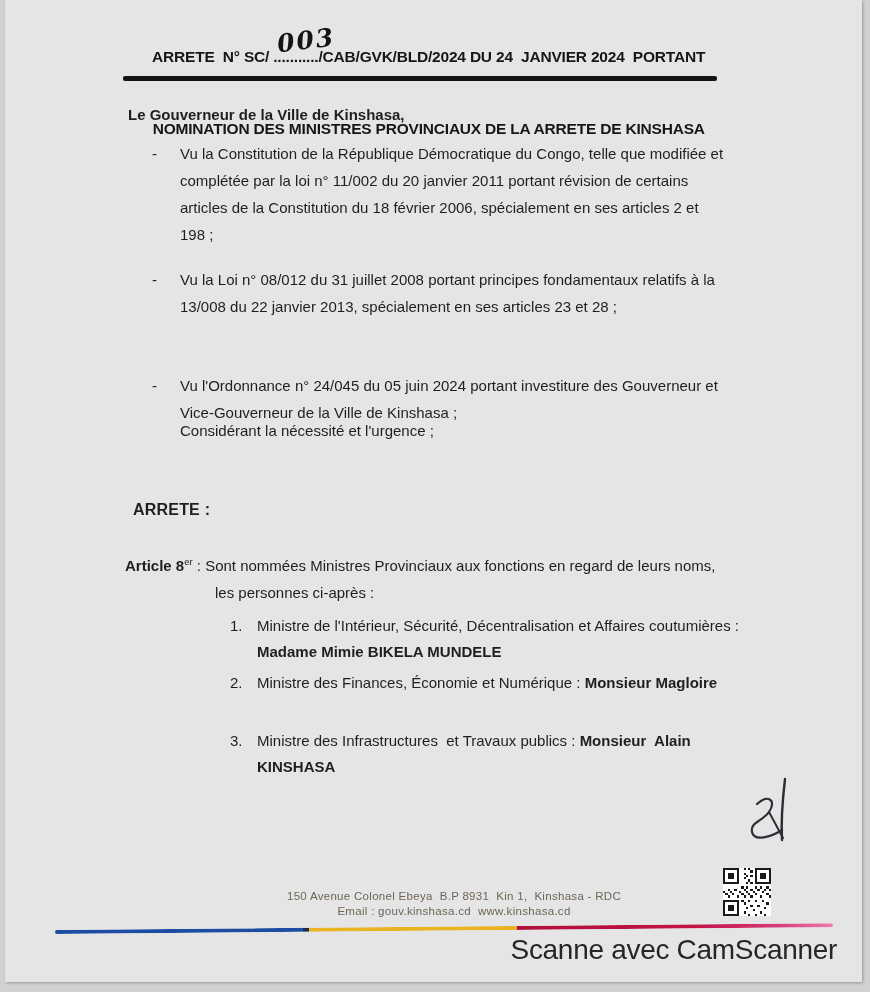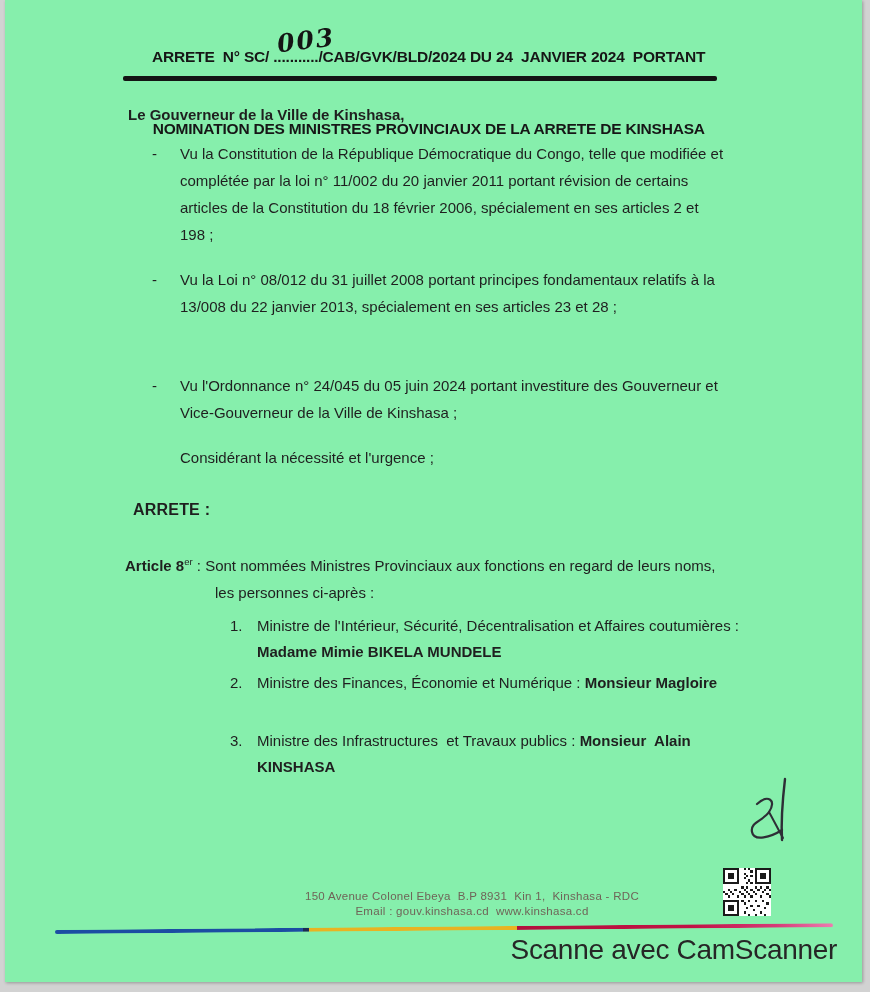--- a/index.html
+++ b/index.html
@@ -4,21 +4,21 @@
 <style>
   html,body{margin:0;padding:0;}
   body{
     width:870px;height:992px;position:relative;overflow:hidden;
     background:#d2d2d2;
     font-family:"Liberation Sans",sans-serif;
     color:#1f1f1f;
   }
   .page{
     position:absolute;left:5px;top:0;width:857px;height:982px;
-    background:#86efac;
+    background:#e5e5e5;
     box-shadow:1px 1px 3px rgba(0,0,0,.28);
   }
   .pre{white-space:pre;}
   .b{font-weight:bold;}
 
   
   .header{position:absolute;left:123px;top:21px;width:620px;
     font-weight:bold;font-size:15.5px;line-height:24px;letter-spacing:-0.2px;color:#161616;}
   .title-line1{white-space:pre;}
   .dots-wrap{display:inline-block;position:relative;}
@@ -33,39 +33,39 @@
   .salutation{position:absolute;left:123px;top:106px;font-weight:bold;font-size:15px;}
 
   
   .recital{position:absolute;left:147px;width:640px;font-size:15px;line-height:27px;}
   .recital .marker{position:absolute;left:0;top:0;}
   .recital .lines{margin-left:28px;}
   #recital-0{top:140px;}
   #recital-1{top:266px;}
   #recital-2{top:372px;}
 
-  .considerant{position:absolute;left:175px;top:449px;font-size:15px;}
+  .considerant{position:absolute;left:175px;top:422px;font-size:15px;}
   .arrete{position:absolute;left:128px;top:501px;font-weight:bold;font-size:16px;letter-spacing:.2px;}
 
   .article{position:absolute;left:120px;top:548px;width:660px;font-size:15px;line-height:27px;}
   .article sup{font-size:9.5px;font-weight:normal;}
   .article .l2{padding-left:90px;}
 
   .item{position:absolute;left:225px;width:520px;font-size:15px;line-height:26px;}
   .item .num{position:absolute;left:0;top:0;}
   .item .content{margin-left:27px;}
   #item-0{top:613px;}
   #item-1{top:670px;}
   #item-2{top:728px;}
 
   
   .signature{position:absolute;left:733px;top:776px;width:62px;height:84px;}
 
   
-  .footer{position:absolute;left:122px;top:889px;width:690px;text-align:center;
+  .footer{position:absolute;left:104px;top:889px;width:690px;text-align:center;
     font-size:11.5px;line-height:15px;color:#6f6458;letter-spacing:.3px;}
 
   .qr{position:absolute;left:718px;top:868px;width:48px;height:48px;}
 
   
   .bar{position:absolute;left:50px;top:930px;width:778px;height:4px;display:flex;
     transform:rotate(-0.5deg);transform-origin:left center;border-radius:2px;overflow:hidden;}
   .bar .seg-blue{height:100%;}
   .bar .seg-dark{height:100%;}
   .bar .seg-yellow{height:100%;}

